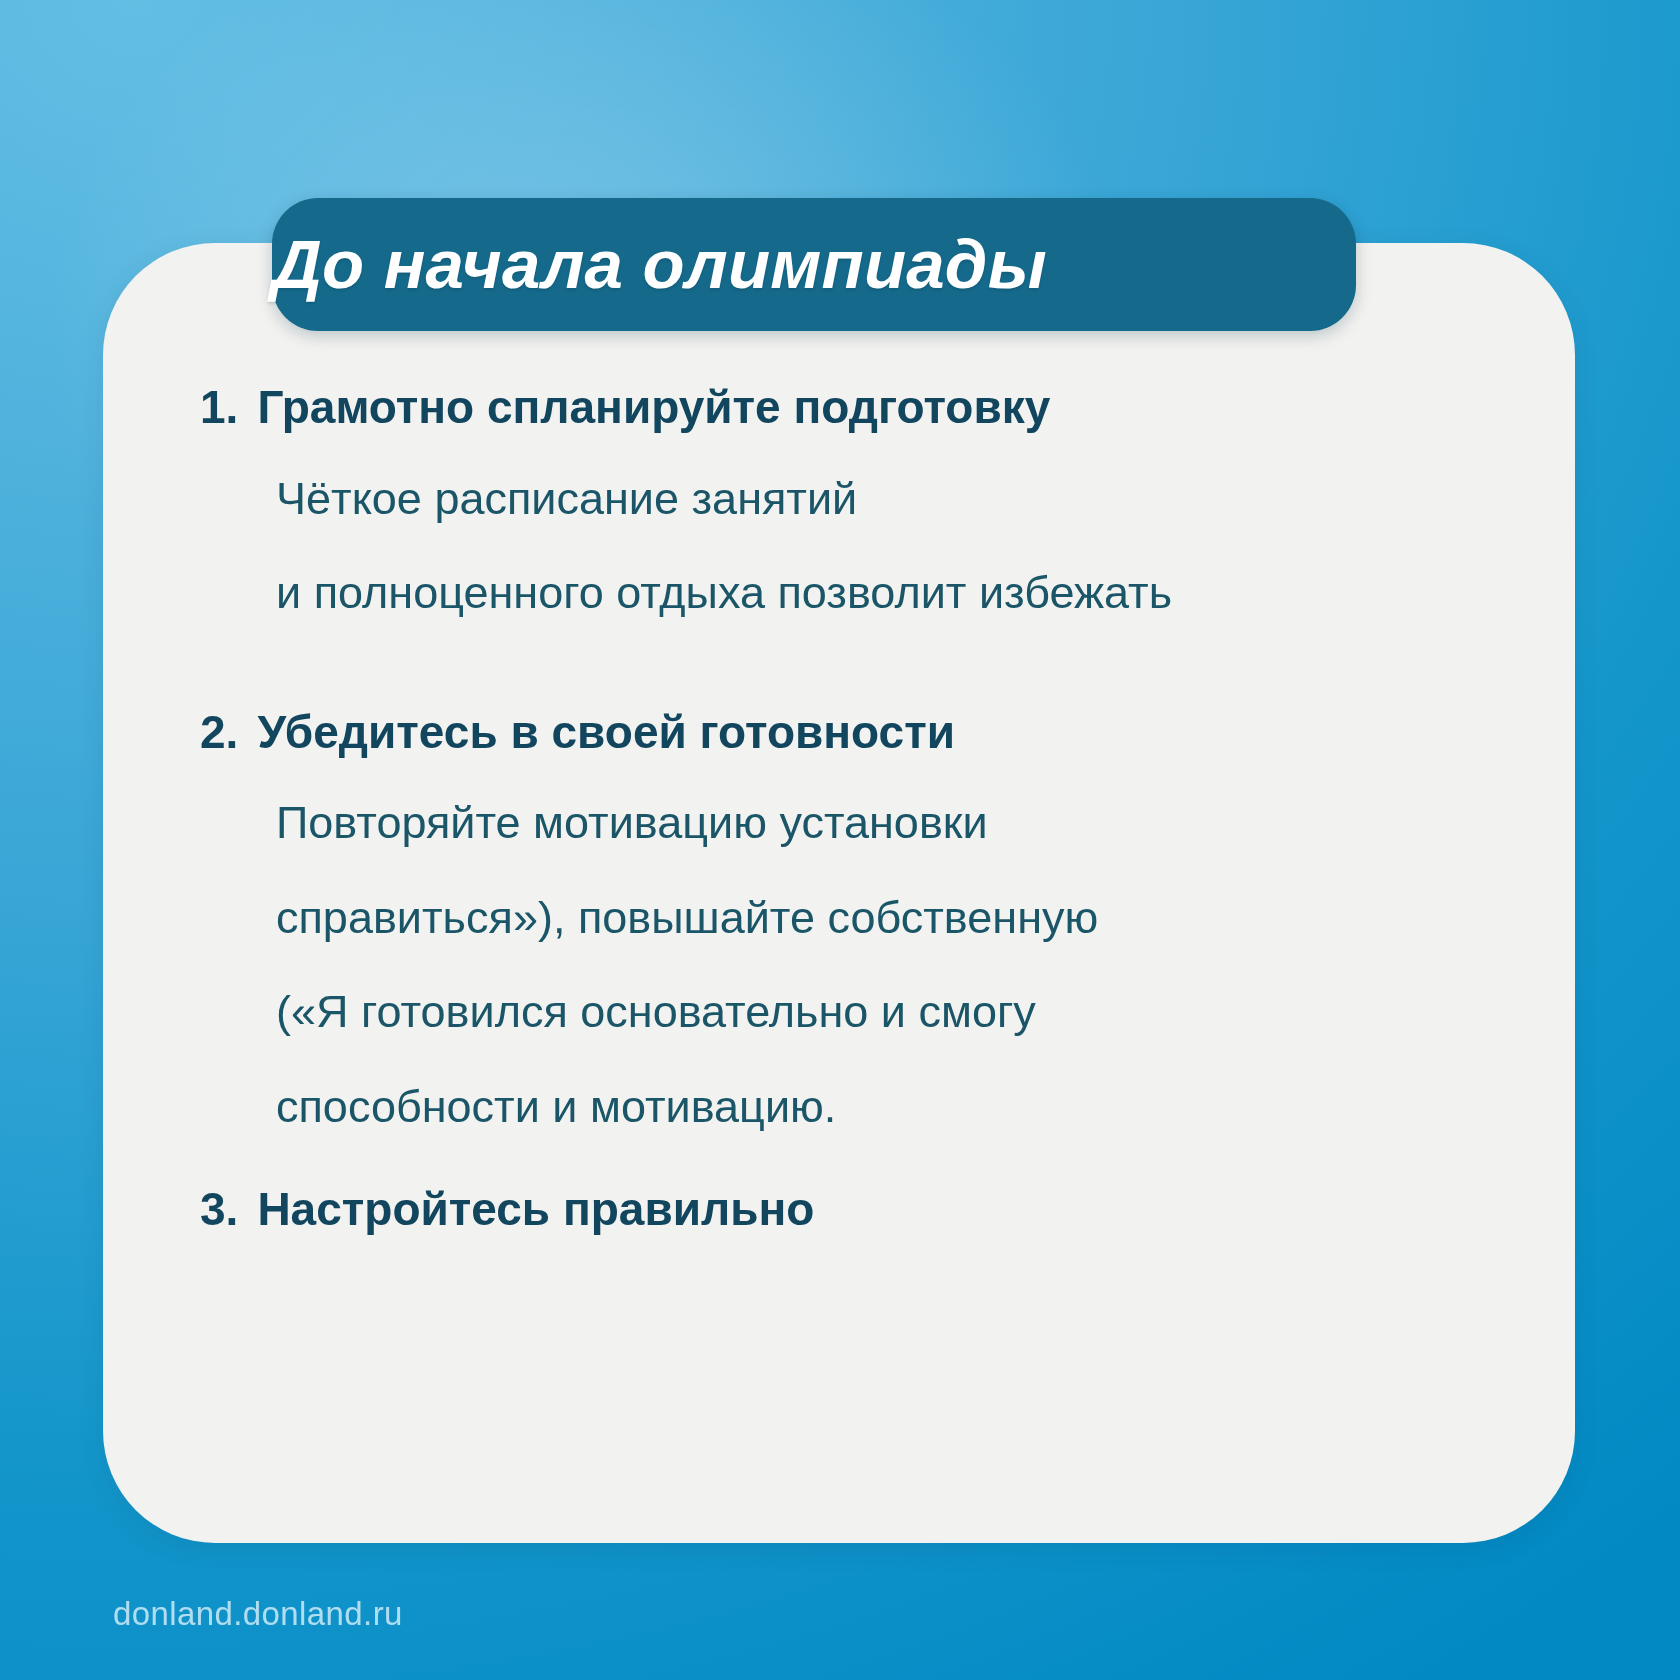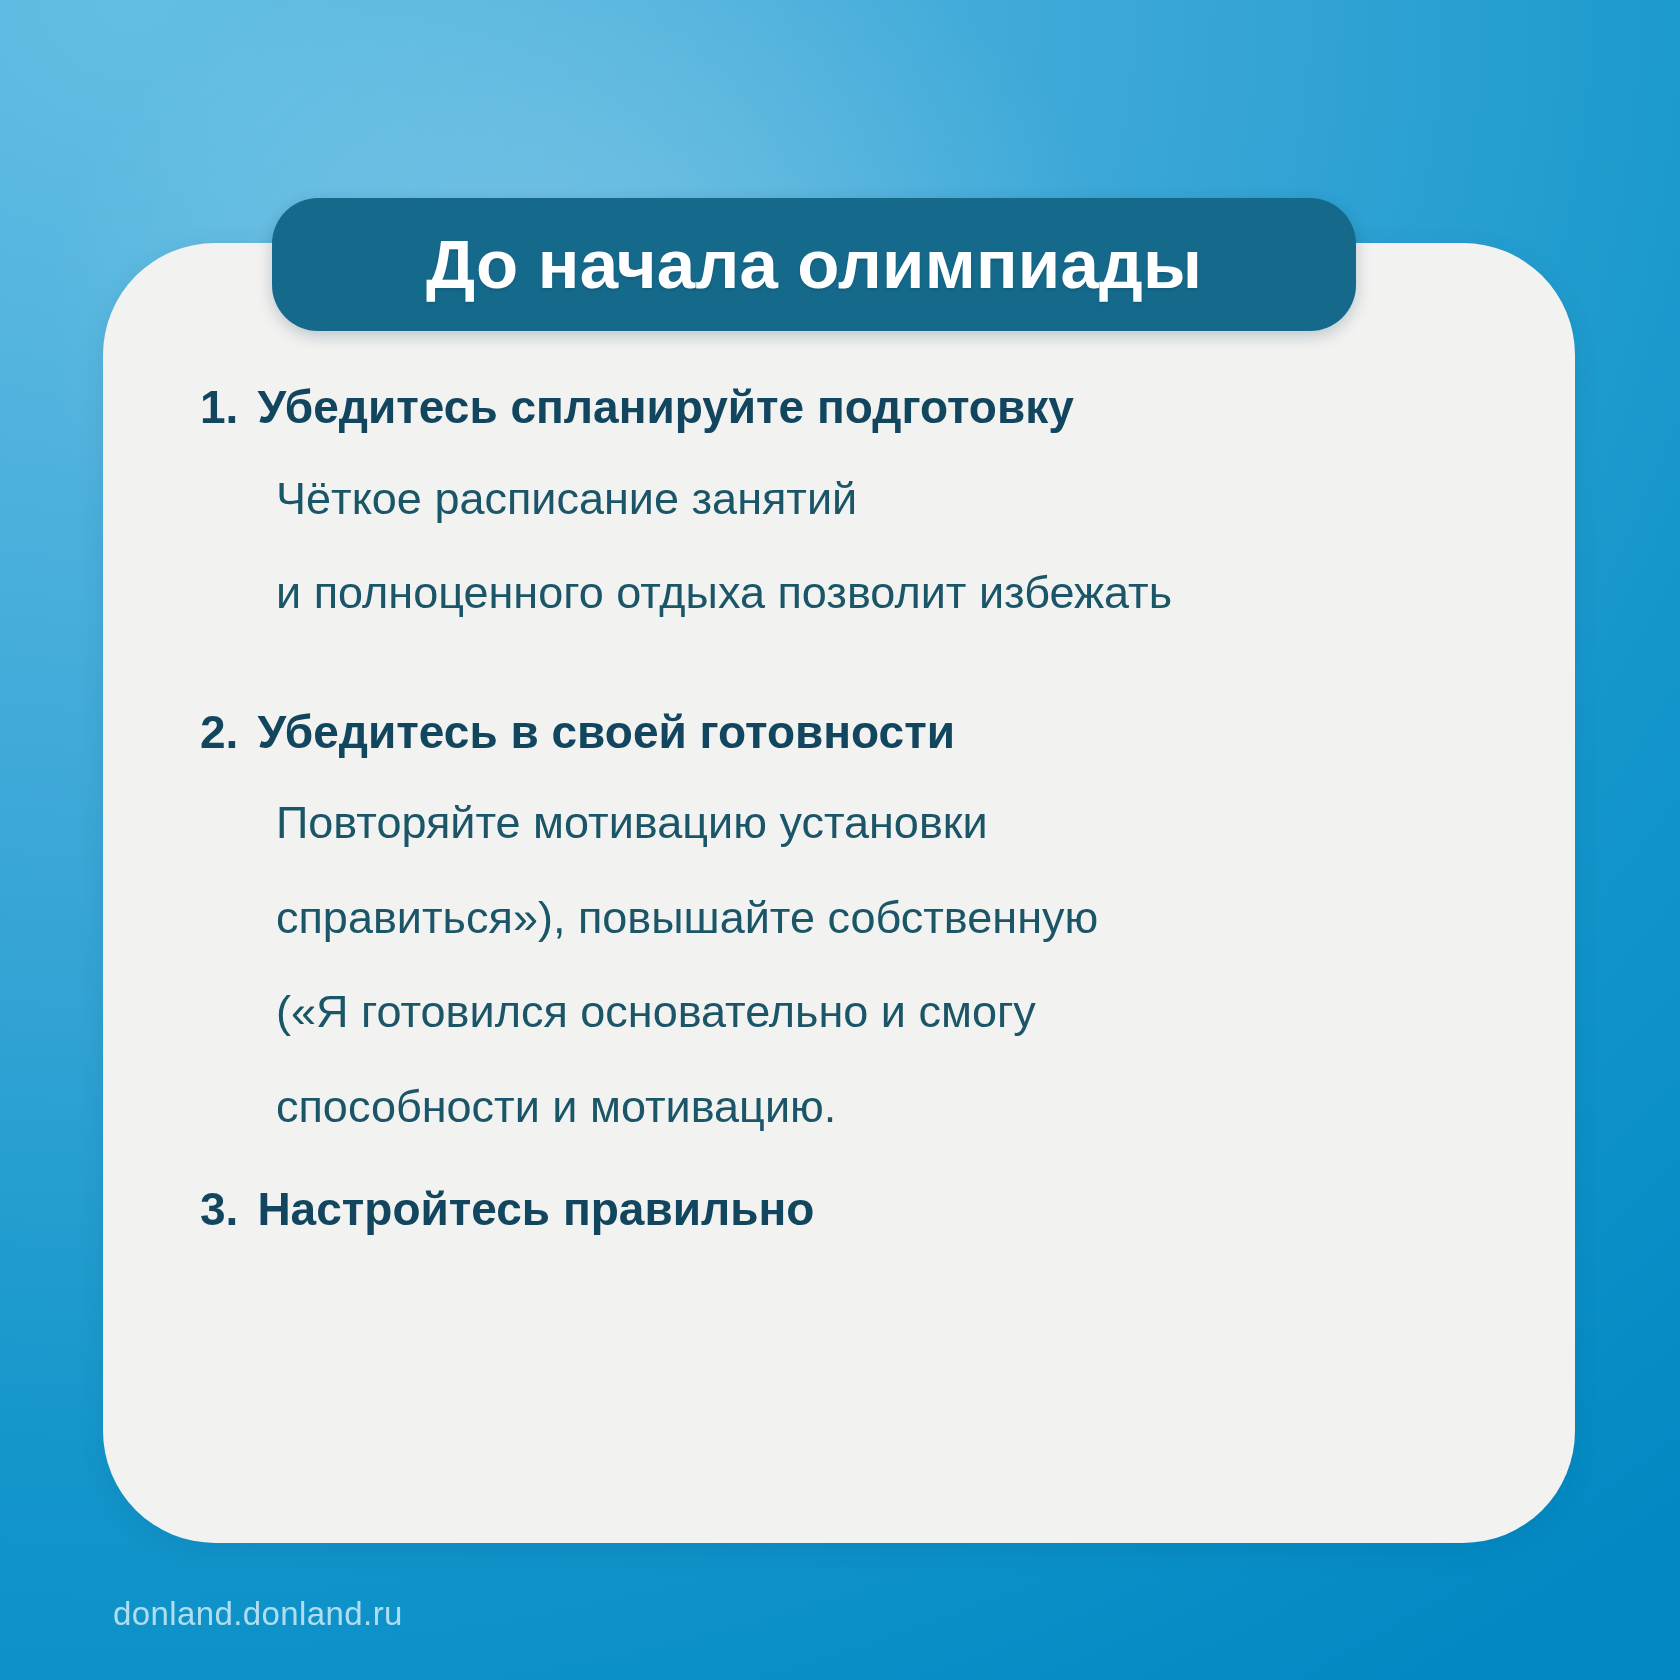--- a/index.html
+++ b/index.html
@@ -53,22 +53,22 @@
   .title-pill {
     position: absolute;
     left: 272px;
     top: 198px;
     width: 1084px;
     height: 133px;
     background: #156a8c;
     border-radius: 46px;
     display: flex;
     align-items: center;
-    justify-content: center;
     box-shadow: 0 5px 16px rgba(0, 44, 70, 0.22);
+    font-style: italic;
   }
   .title-pill-text {
     color: #ffffff;
     font-size: 69px;
     font-weight: bold;
     letter-spacing: 0.2px;
     line-height: 1;
     white-space: nowrap;
     text-shadow: 0 2px 3px rgba(0,0,0,0.13);
   }
@@ -148,21 +148,21 @@
 
   <div class="title-pill">
     <span class="title-pill-text">До начала олимпиады</span>
   </div>
 
   <div class="list">
 
     <div class="item item-1">
       <div class="item-heading">
         <span class="item-num">1.</span>
-        <span>Убедитесь спланируйте подготовку</span>
+        <span>Грамотно спланируйте подготовку</span>
       </div>
       <div class="item-body">
         <span class="ln">Чёткое расписание занятий</span>
         <span class="ln">и полноценного отдыха позволит избежать</span>
       </div>
     </div>
 
     <div class="item item-2">
       <div class="item-heading">
         <span class="item-num">2.</span>

